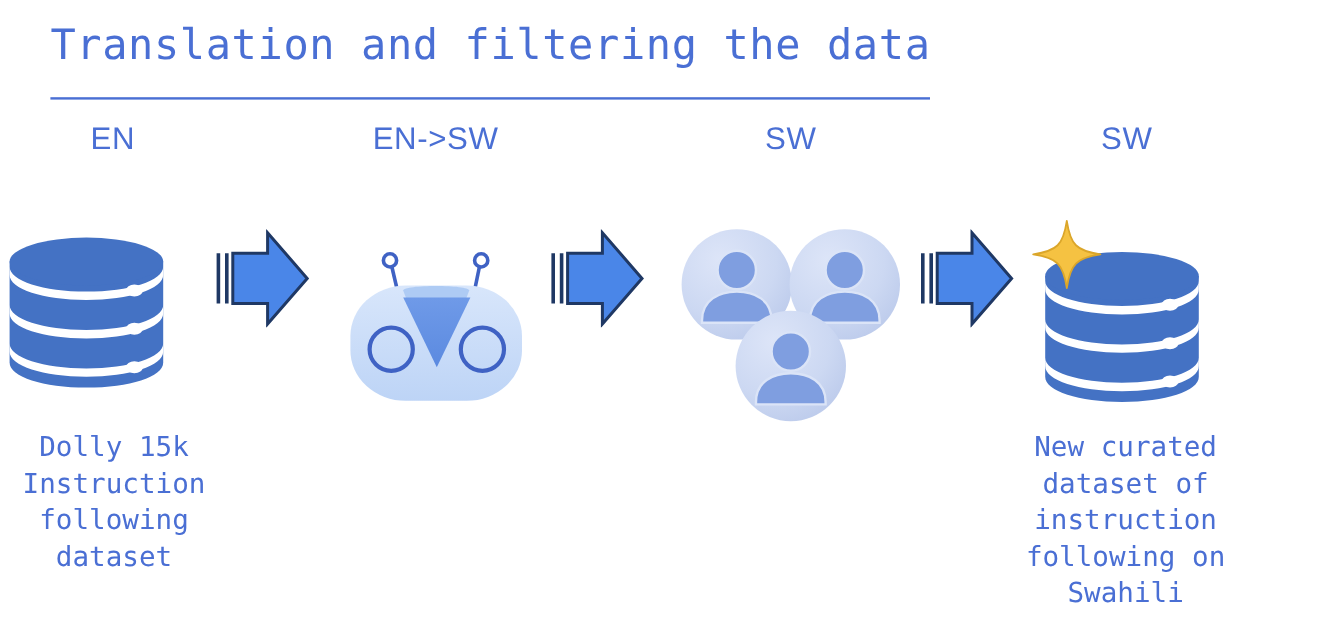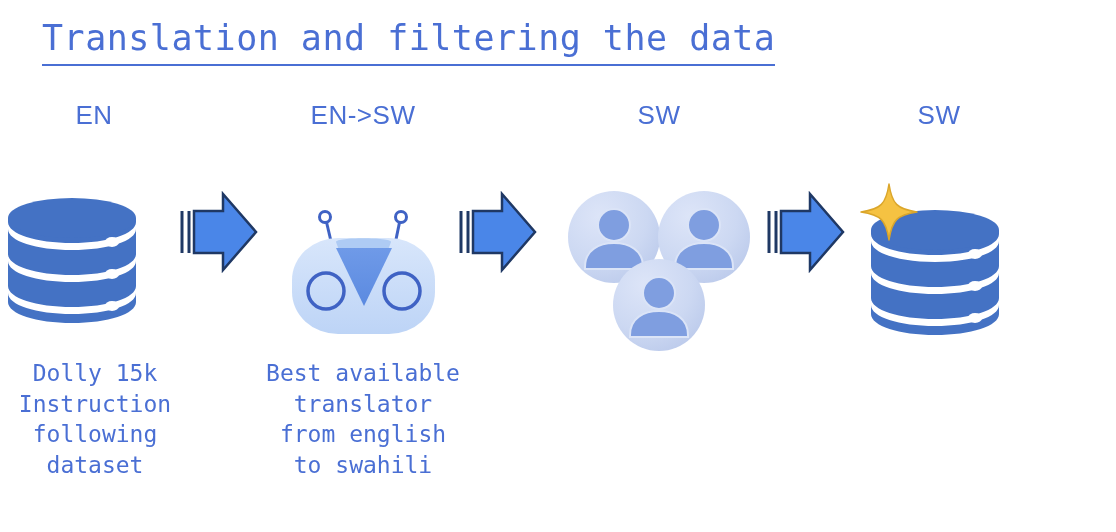--- a/index.html
+++ b/index.html
@@ -20,21 +20,21 @@
     position: absolute;
     left: 42px;
     top: 16px;
     font-family: "DejaVu Sans Mono", "Liberation Mono", monospace;
     font-size: 35px;
     line-height: 44px;
     color: #4a6fd4;
     letter-spacing: 0.5px;
     white-space: nowrap;
     border-bottom: 2px solid #4a6fd4;
-    padding-bottom: 4px;
+    padding-bottom: 21px;
   }
 
   
   #stage {
     position: absolute;
     left: 0;
     top: 0;
     width: 1084px;
     height: 532px;
   }
@@ -241,18 +241,19 @@
       <line x1="4" y1="20" x2="4" y2="62" stroke="#1f3864" stroke-width="3"></line>
       <line x1="11" y1="20" x2="11" y2="62" stroke="#1f3864" stroke-width="3"></line>
       <path d="M16 20 L45 20 L45 3 L78 41 L45 79 L45 62 L16 62 Z" fill="#4a86e8" stroke="#1f3864" stroke-width="2.5" stroke-linejoin="miter"></path>
     </svg>
   </div>
 
   <div class="caption" id="cap0">Dolly 15k
 Instruction
 following
 dataset</div>
-  <div class="caption" id="cap1">Best available
-translator
-from english
-to swahili</div>
+  <div class="caption" id="cap3">New curated
+dataset of
+instruction
+following on
+Swahili</div>
 
 </div>
 
 </body></html>

